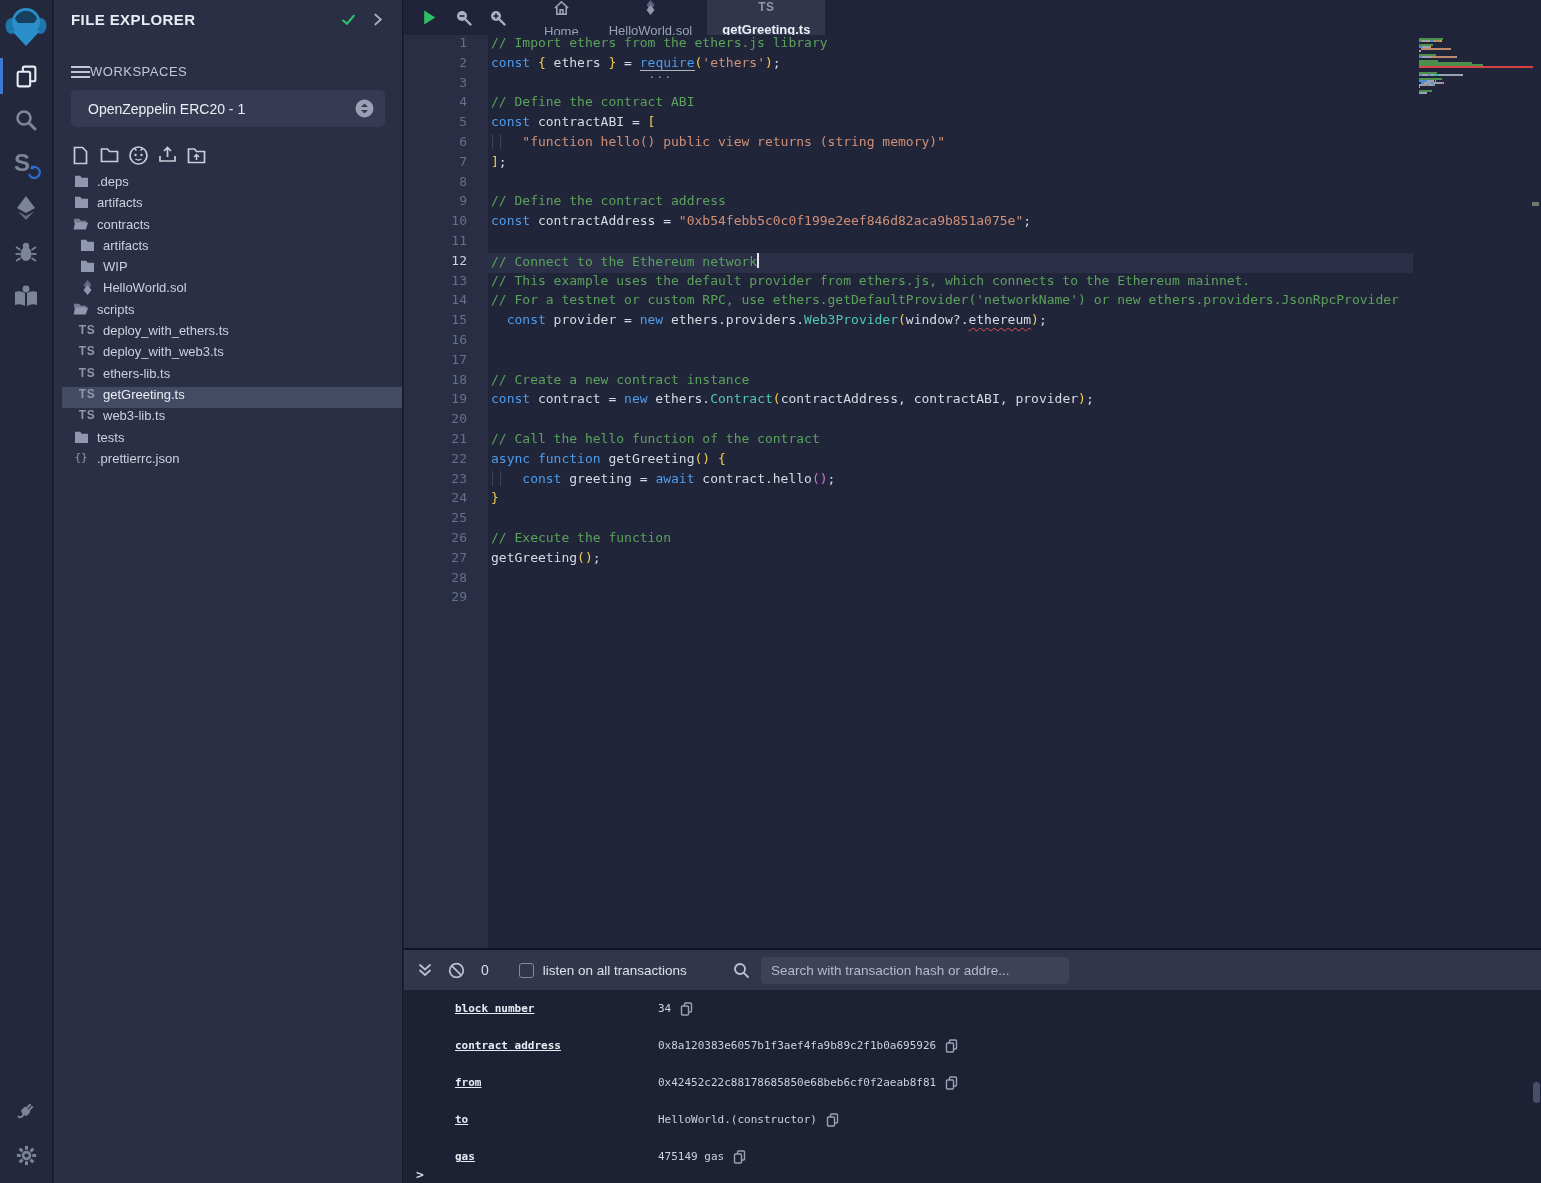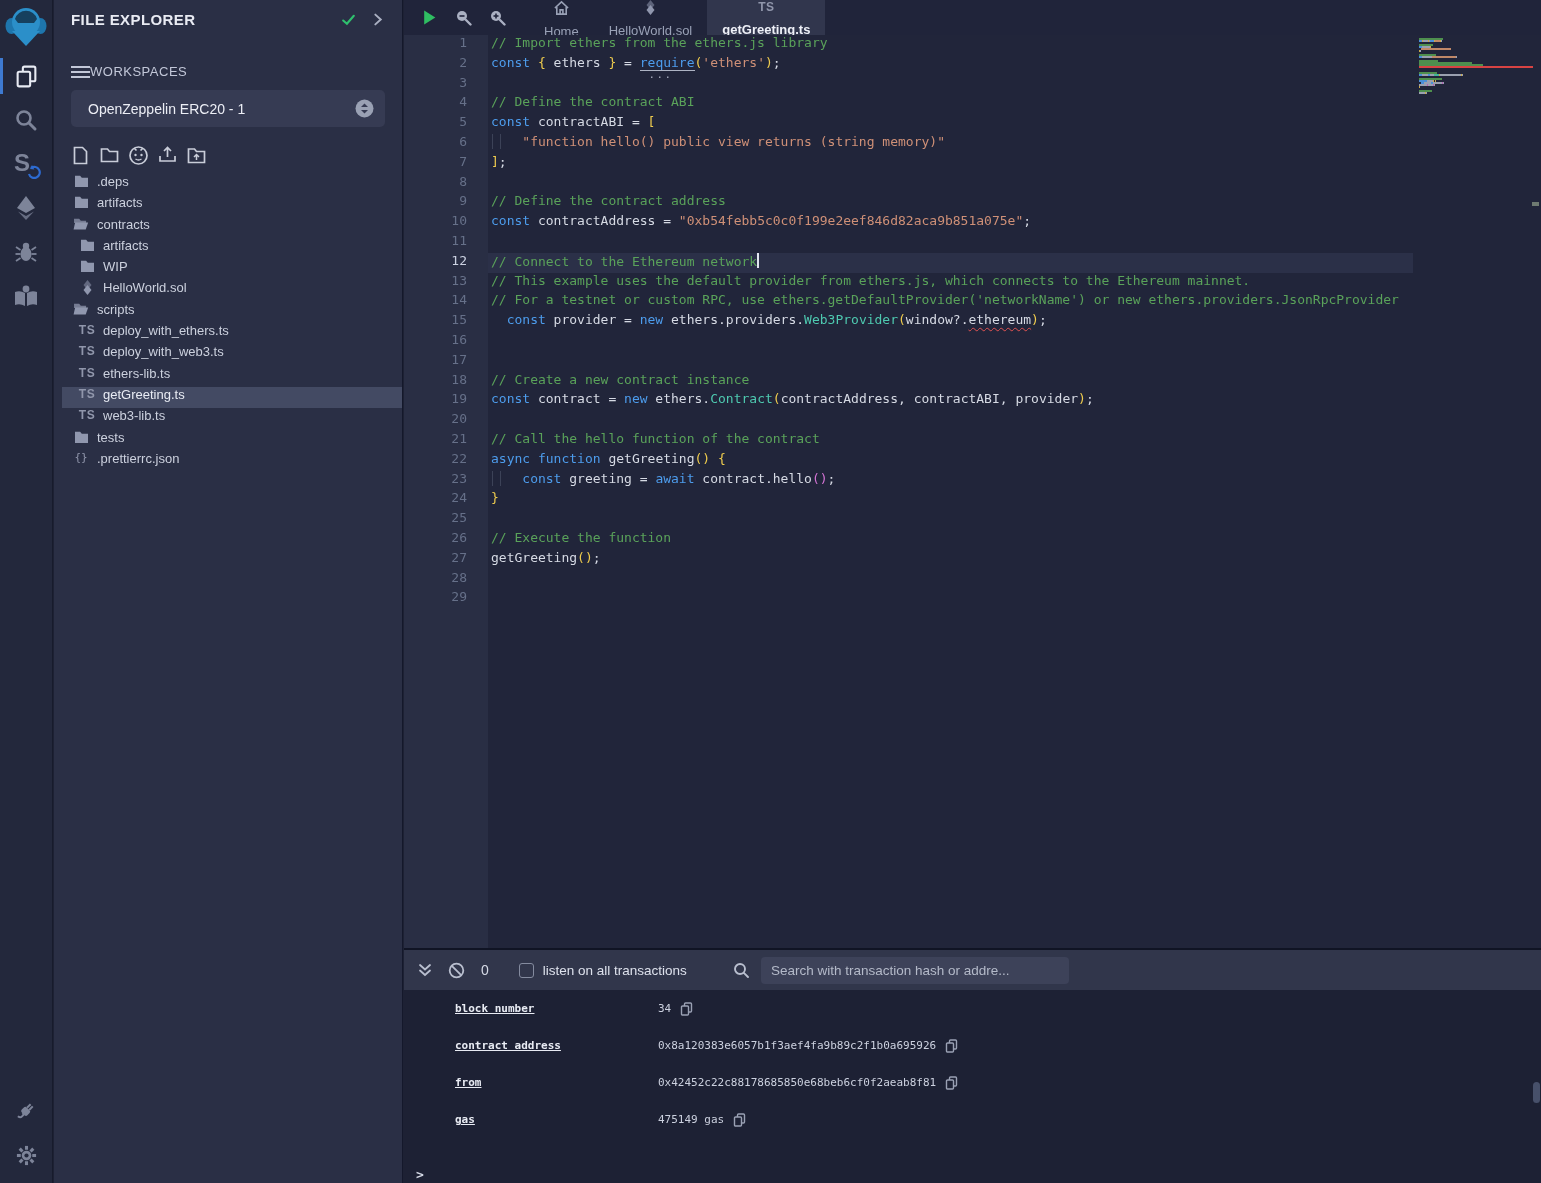--- a/index.html
+++ b/index.html
@@ -577,20 +577,32 @@
               <span>0x42452c22c88178685850e68beb6cf0f2aeab8f81</span>
               <span class="copy-btn">
                 <svg width="13" height="14" viewBox="0 0 13 14">
                   <rect x="4.5" y="1" width="7" height="9" rx="1" fill="none" stroke="#9aa1b4" stroke-width="1.4"></rect>
                   <rect x="1.5" y="4" width="7" height="9" rx="1" fill="#1d2134" stroke="#9aa1b4" stroke-width="1.4"></rect>
                 </svg>
               </span>
             </span>
           </div>
           <div class="trow">
+            <span class="tkey">to</span>
+            <span class="tval">
+              <span>HelloWorld.(constructor)</span>
+              <span class="copy-btn">
+                <svg width="13" height="14" viewBox="0 0 13 14">
+                  <rect x="4.5" y="1" width="7" height="9" rx="1" fill="none" stroke="#9aa1b4" stroke-width="1.4"></rect>
+                  <rect x="1.5" y="4" width="7" height="9" rx="1" fill="#1d2134" stroke="#9aa1b4" stroke-width="1.4"></rect>
+                </svg>
+              </span>
+            </span>
+          </div>
+          <div class="trow">
             <span class="tkey">gas</span>
             <span class="tval">
               <span>475149 gas</span>
               <span class="copy-btn">
                 <svg width="13" height="14" viewBox="0 0 13 14">
                   <rect x="4.5" y="1" width="7" height="9" rx="1" fill="none" stroke="#9aa1b4" stroke-width="1.4"></rect>
                   <rect x="1.5" y="4" width="7" height="9" rx="1" fill="#1d2134" stroke="#9aa1b4" stroke-width="1.4"></rect>
                 </svg>
               </span>
             </span>

